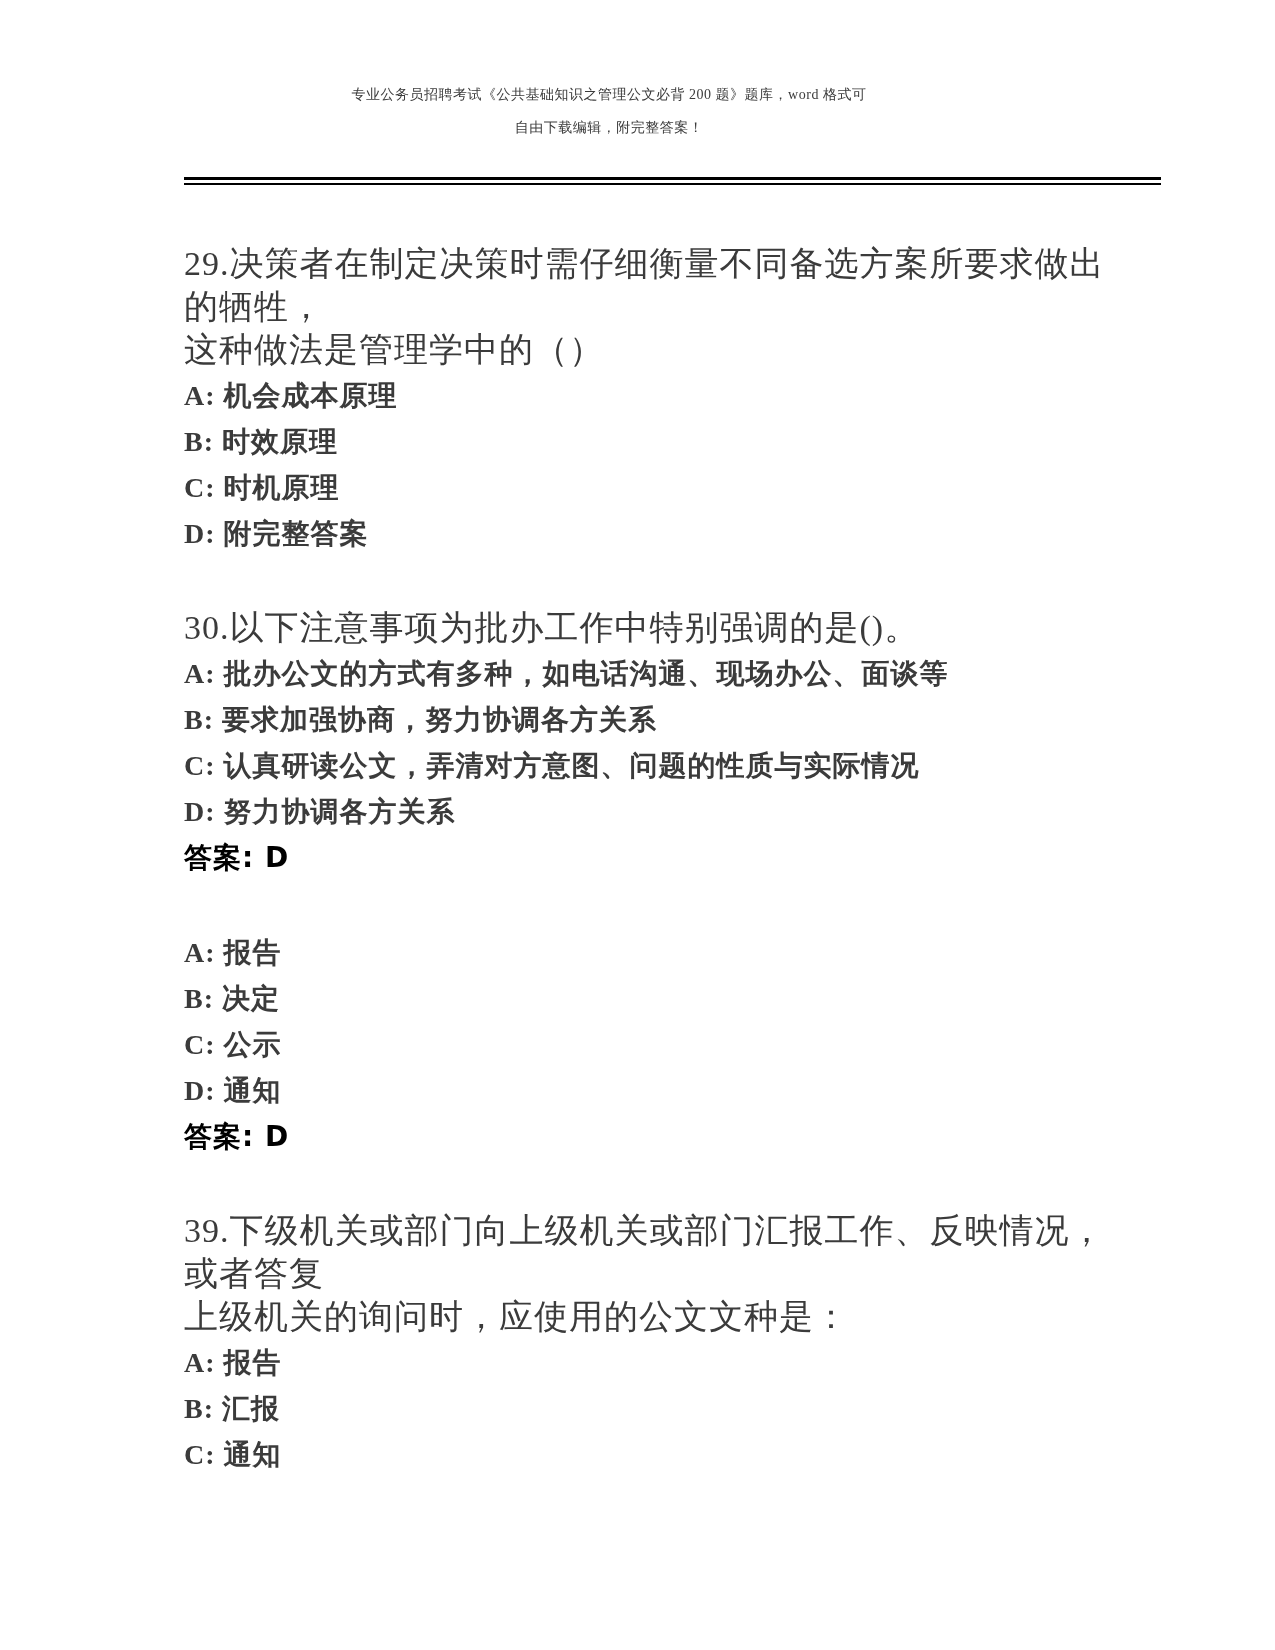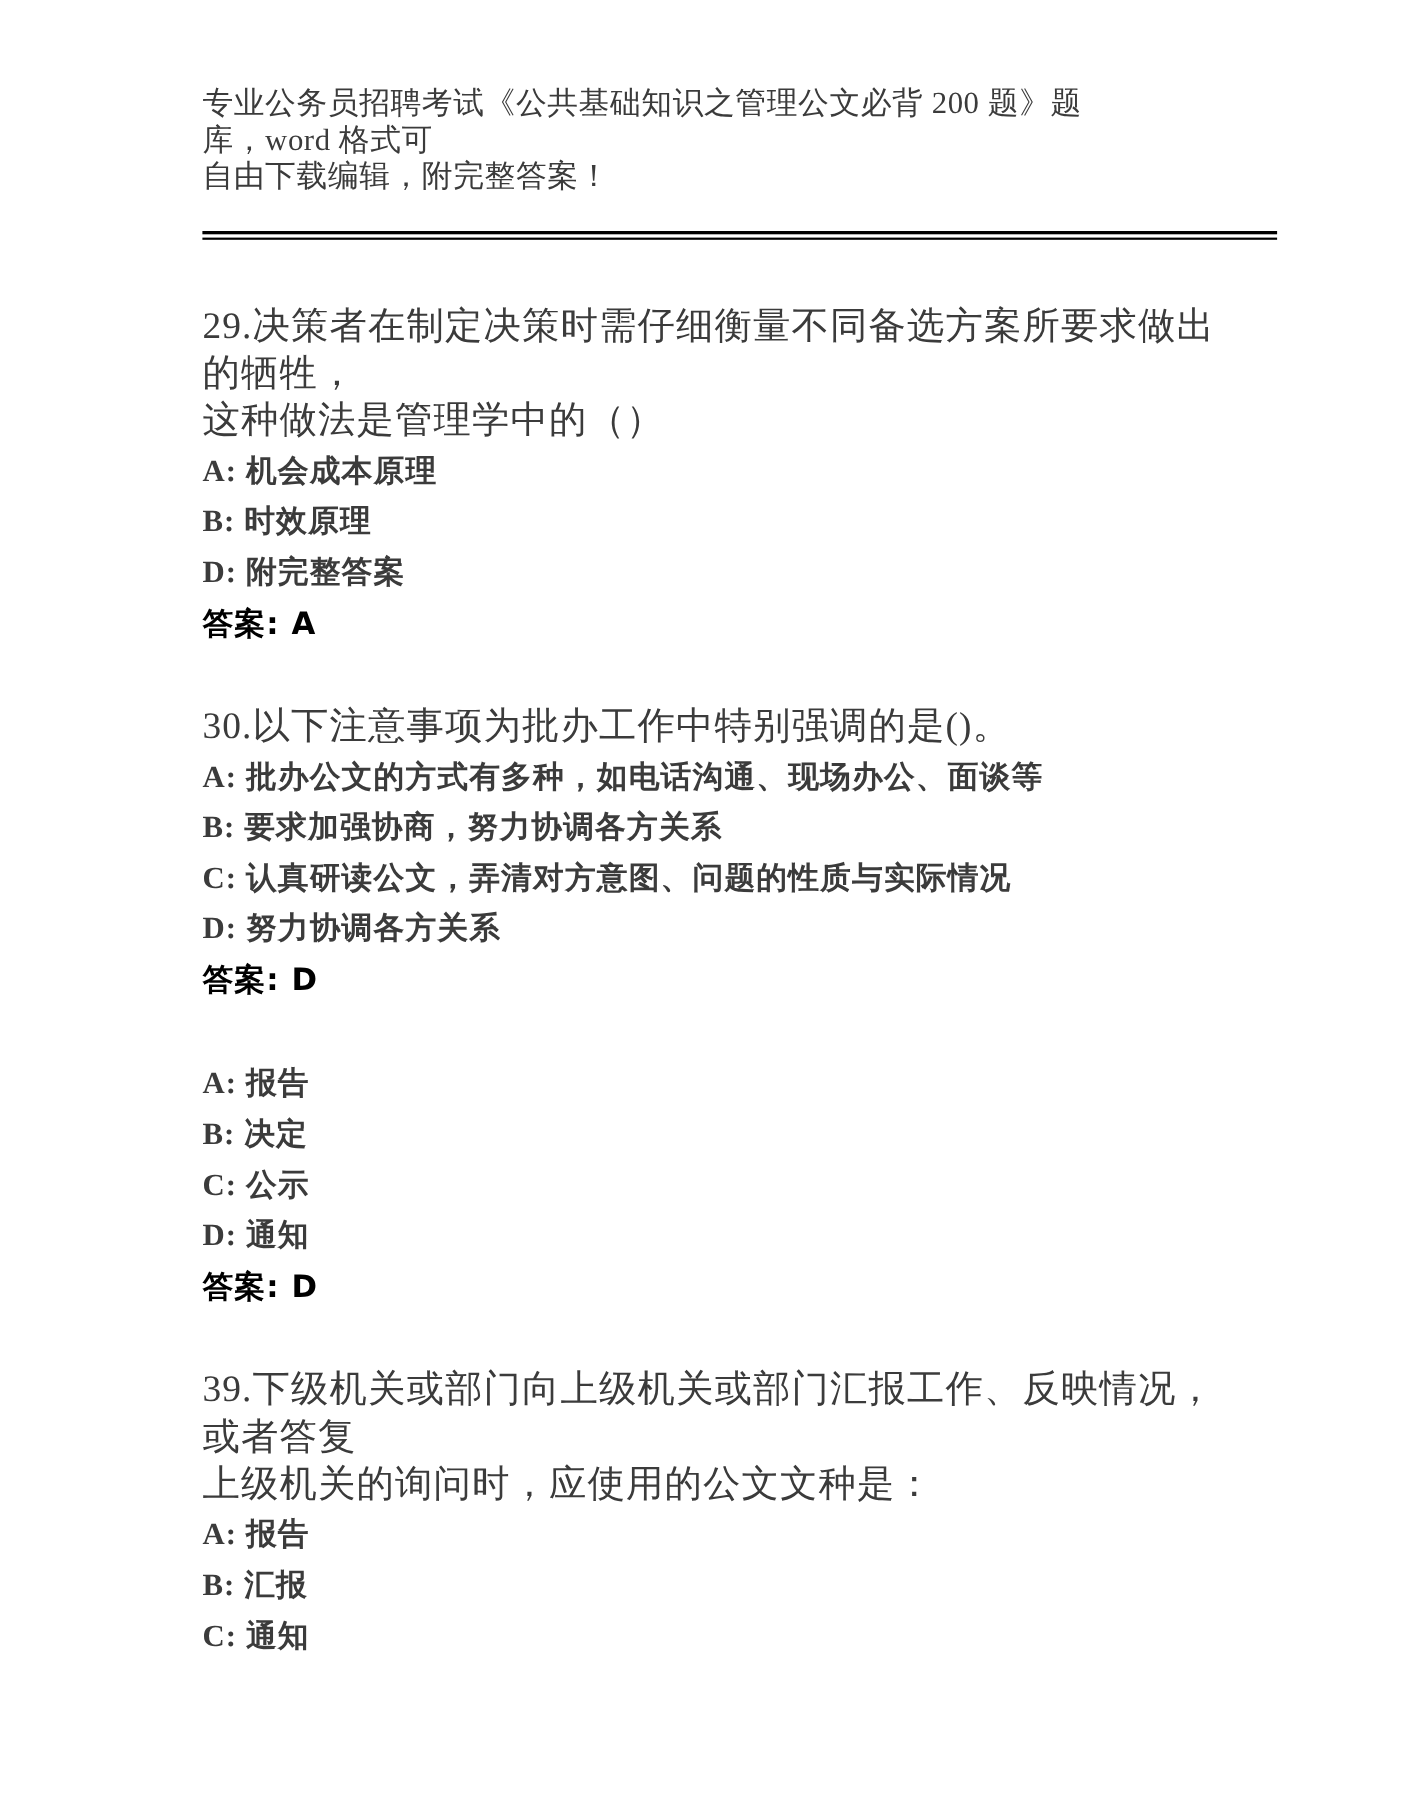--- a/index.html
+++ b/index.html
@@ -16,25 +16,26 @@
     color: #3b3b3b;
   }
   .page {
     width: 1275px;
     height: 1650px;
     padding: 78px 112px 0 184px;
     background: #ffffff;
   }
   
   .doc-header-text {
-    font-size: 28px;
+    font-size: 14px;
     line-height: 33px;
     letter-spacing: 0.5px;
     white-space: pre-line;
     width: 850px;
+    text-align: center;
   }
   .double-rule {
     width: 977px;
     margin-top: 33px;
   }
   .double-rule .rule-thick {
     height: 3px;
     background: #000000;
   }
   .double-rule .rule-gap {
@@ -93,22 +94,22 @@
     </div>
   </div>
 
   <div class="questions">
 
     <section class="question">
       <p class="stem">29.决策者在制定决策时需仔细衡量不同备选方案所要求做出的牺牲，
 这种做法是管理学中的（）</p>
       <p class="option">A: 机会成本原理</p>
       <p class="option">B: 时效原理</p>
+      <p class="option">C: 时机原理</p>
       <p class="option">D: 附完整答案</p>
-      <p class="answer">答案: A</p>
     </section>
 
     <section class="question">
       <p class="stem">30.以下注意事项为批办工作中特别强调的是()。</p>
       <p class="option">A: 批办公文的方式有多种，如电话沟通、现场办公、面谈等</p>
       <p class="option">B: 要求加强协商，努力协调各方关系</p>
       <p class="option">C: 认真研读公文，弄清对方意图、问题的性质与实际情况</p>
       <p class="option">D: 努力协调各方关系</p>
       <p class="answer">答案: D</p>
     </section>

